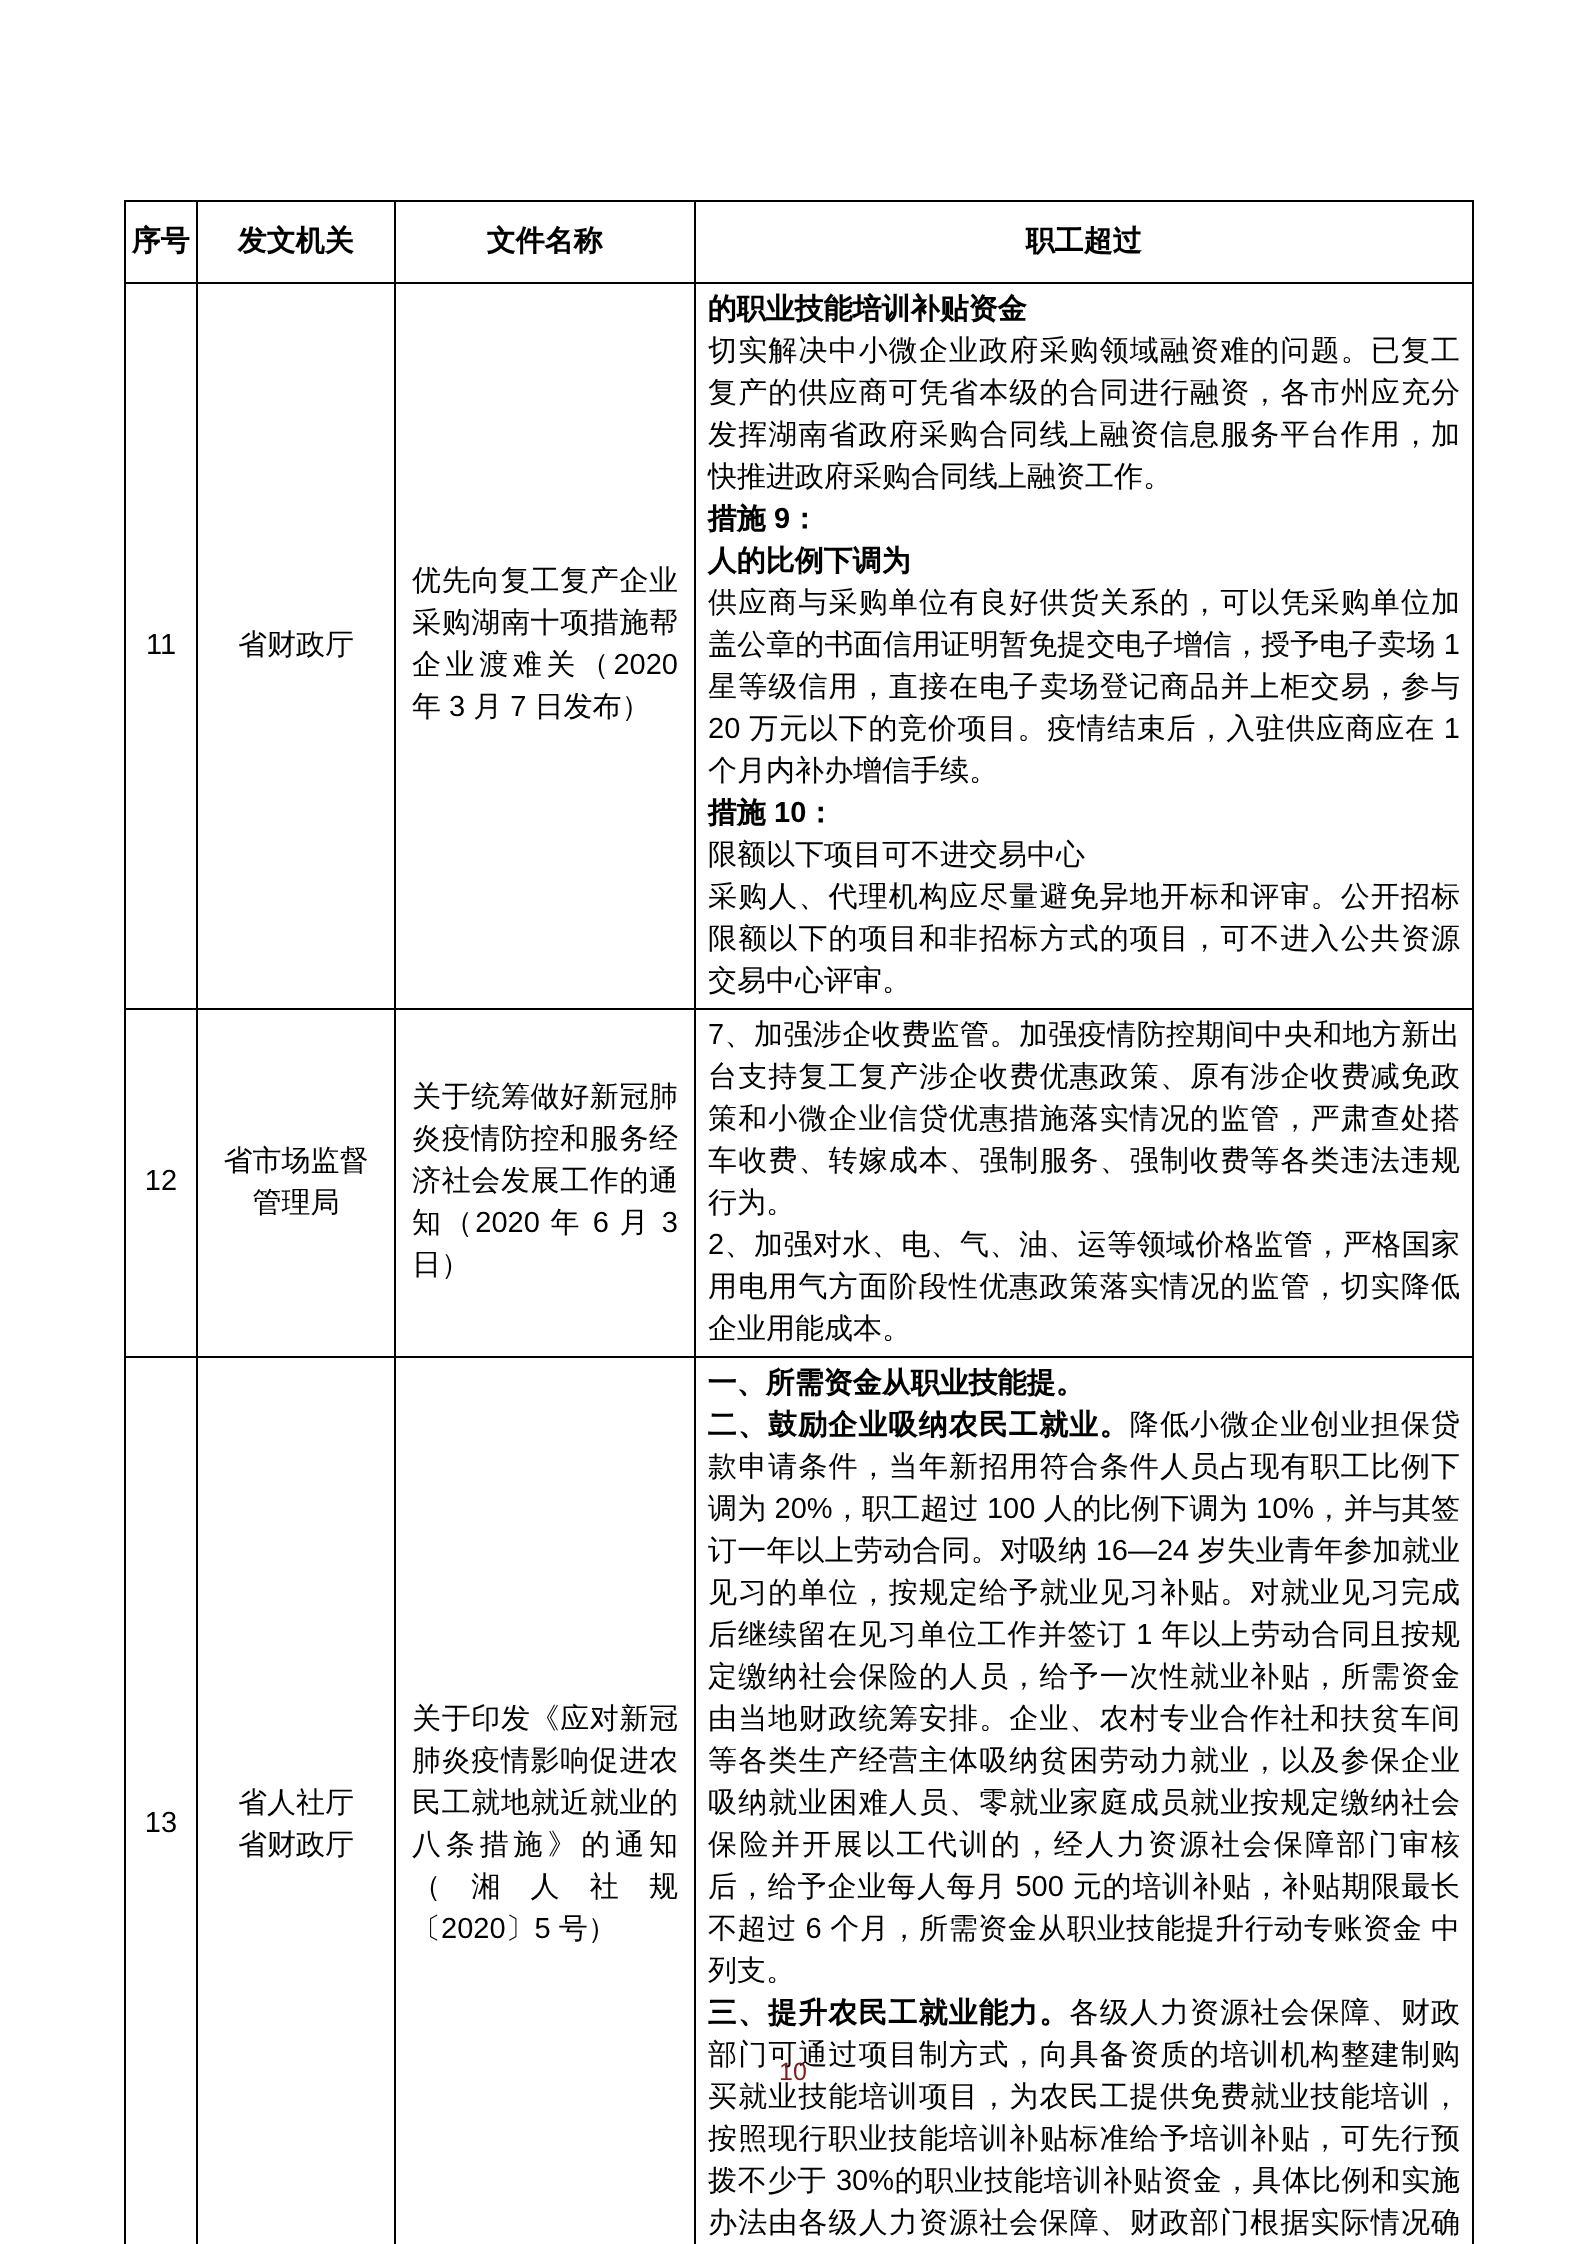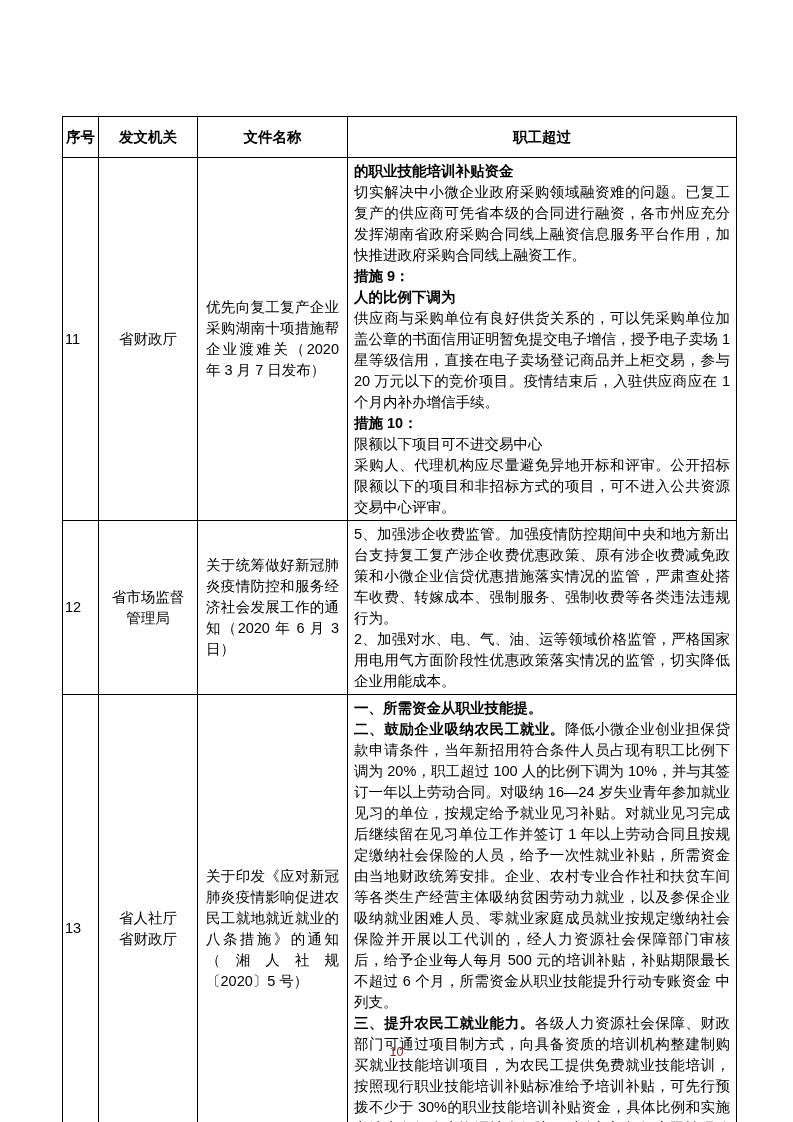--- a/index.html
+++ b/index.html
@@ -1,20 +1,20 @@
 <!DOCTYPE html>
 <html><head>
 <meta charset="utf-8">
 <style>
   html,body{margin:0;padding:0;}
   body{
     width:793px;height:1122px;background:#ffffff;position:relative;
     font-family:"Liberation Sans", sans-serif;color:#000;
   }
-  .page{position:absolute;left:0;top:16px;width:793px;height:808px;background:#fff;}
+  .page{position:absolute;left:0;top:0;width:793px;height:808px;background:#fff;}
   table.doc-table{
     position:absolute;left:62px;top:100px;width:674px;
     border-collapse:collapse;table-layout:fixed;
   }
   .doc-table col.c-no{width:36px;}
   .doc-table col.c-agency{width:99px;}
   .doc-table col.c-doc{width:150px;}
   .doc-table col.c-main{width:389px;}
   .doc-table th,.doc-table td{
     border:1px solid #000;
@@ -22,21 +22,21 @@
     overflow:hidden;
   }
   .doc-table th{
     font-weight:700;text-align:center;vertical-align:middle;
     padding:2px 3px;
   }
   tr.header-row{height:41px;}
   tr.row-11{height:344px;}
   tr.row-12{height:148px;}
   tr.row-13{height:380px;}
-  td.no{ vertical-align:middle;padding:2px 2px;}
+  td.no{ text-align:center;vertical-align:middle;padding:2px 2px;}
   td.agency{
     text-align:center;vertical-align:middle;padding:2px 8px;
     white-space:pre-line;
   }
   td.doc{
     text-align:justify;text-justify:inter-character;
     vertical-align:middle;padding:2px 8px;
   }
   td.content{vertical-align:top;padding:3px 6px 2px 6px;}
   td.content p.cp{
@@ -84,21 +84,21 @@
           <p class="cp"><b></b><span>限额以下项目可不进交易中心</span></p>
           <p class="cp"><b></b><span>采购人、代理机构应尽量避免异地开标和评审。公开招标限额以下的项目和非招标方式的项目，可不进入公共资源交易中心评审。</span></p>
         </td>
       </tr>
 
       <tr class="row-12">
         <td class="no">12</td>
         <td class="agency">省市场监督管理局</td>
         <td class="doc">关于统筹做好新冠肺炎疫情防控和服务经济社会发展工作的通知（2020 年 6 月 3 日）</td>
         <td class="content">
-          <p class="cp"><b></b><span>5、加强涉企收费监管。加强疫情防控期间中央和地方新出台支持复工复产涉企收费优惠政策、原有涉企收费减免政策和小微企业信贷优惠措施落实情况的监管，严肃查处搭车收费、转嫁成本、强制服务、强制收费等各类违法违规行为。</span></p>
+          <p class="cp"><b></b><span>7、加强涉企收费监管。加强疫情防控期间中央和地方新出台支持复工复产涉企收费优惠政策、原有涉企收费减免政策和小微企业信贷优惠措施落实情况的监管，严肃查处搭车收费、转嫁成本、强制服务、强制收费等各类违法违规行为。</span></p>
           <p class="cp"><b></b><span>2、加强对水、电、气、油、运等领域价格监管，严格国家用电用气方面阶段性优惠政策落实情况的监管，切实降低企业用能成本。</span></p>
         </td>
       </tr>
 
       <tr class="row-13">
         <td class="no">13</td>
         <td class="agency">省人社厅
 省财政厅</td>
         <td class="doc">关于印发《应对新冠肺炎疫情影响促进农民工就地就近就业的八条措施》的通知（湘人社规〔2020〕5 号）</td>
         <td class="content">

